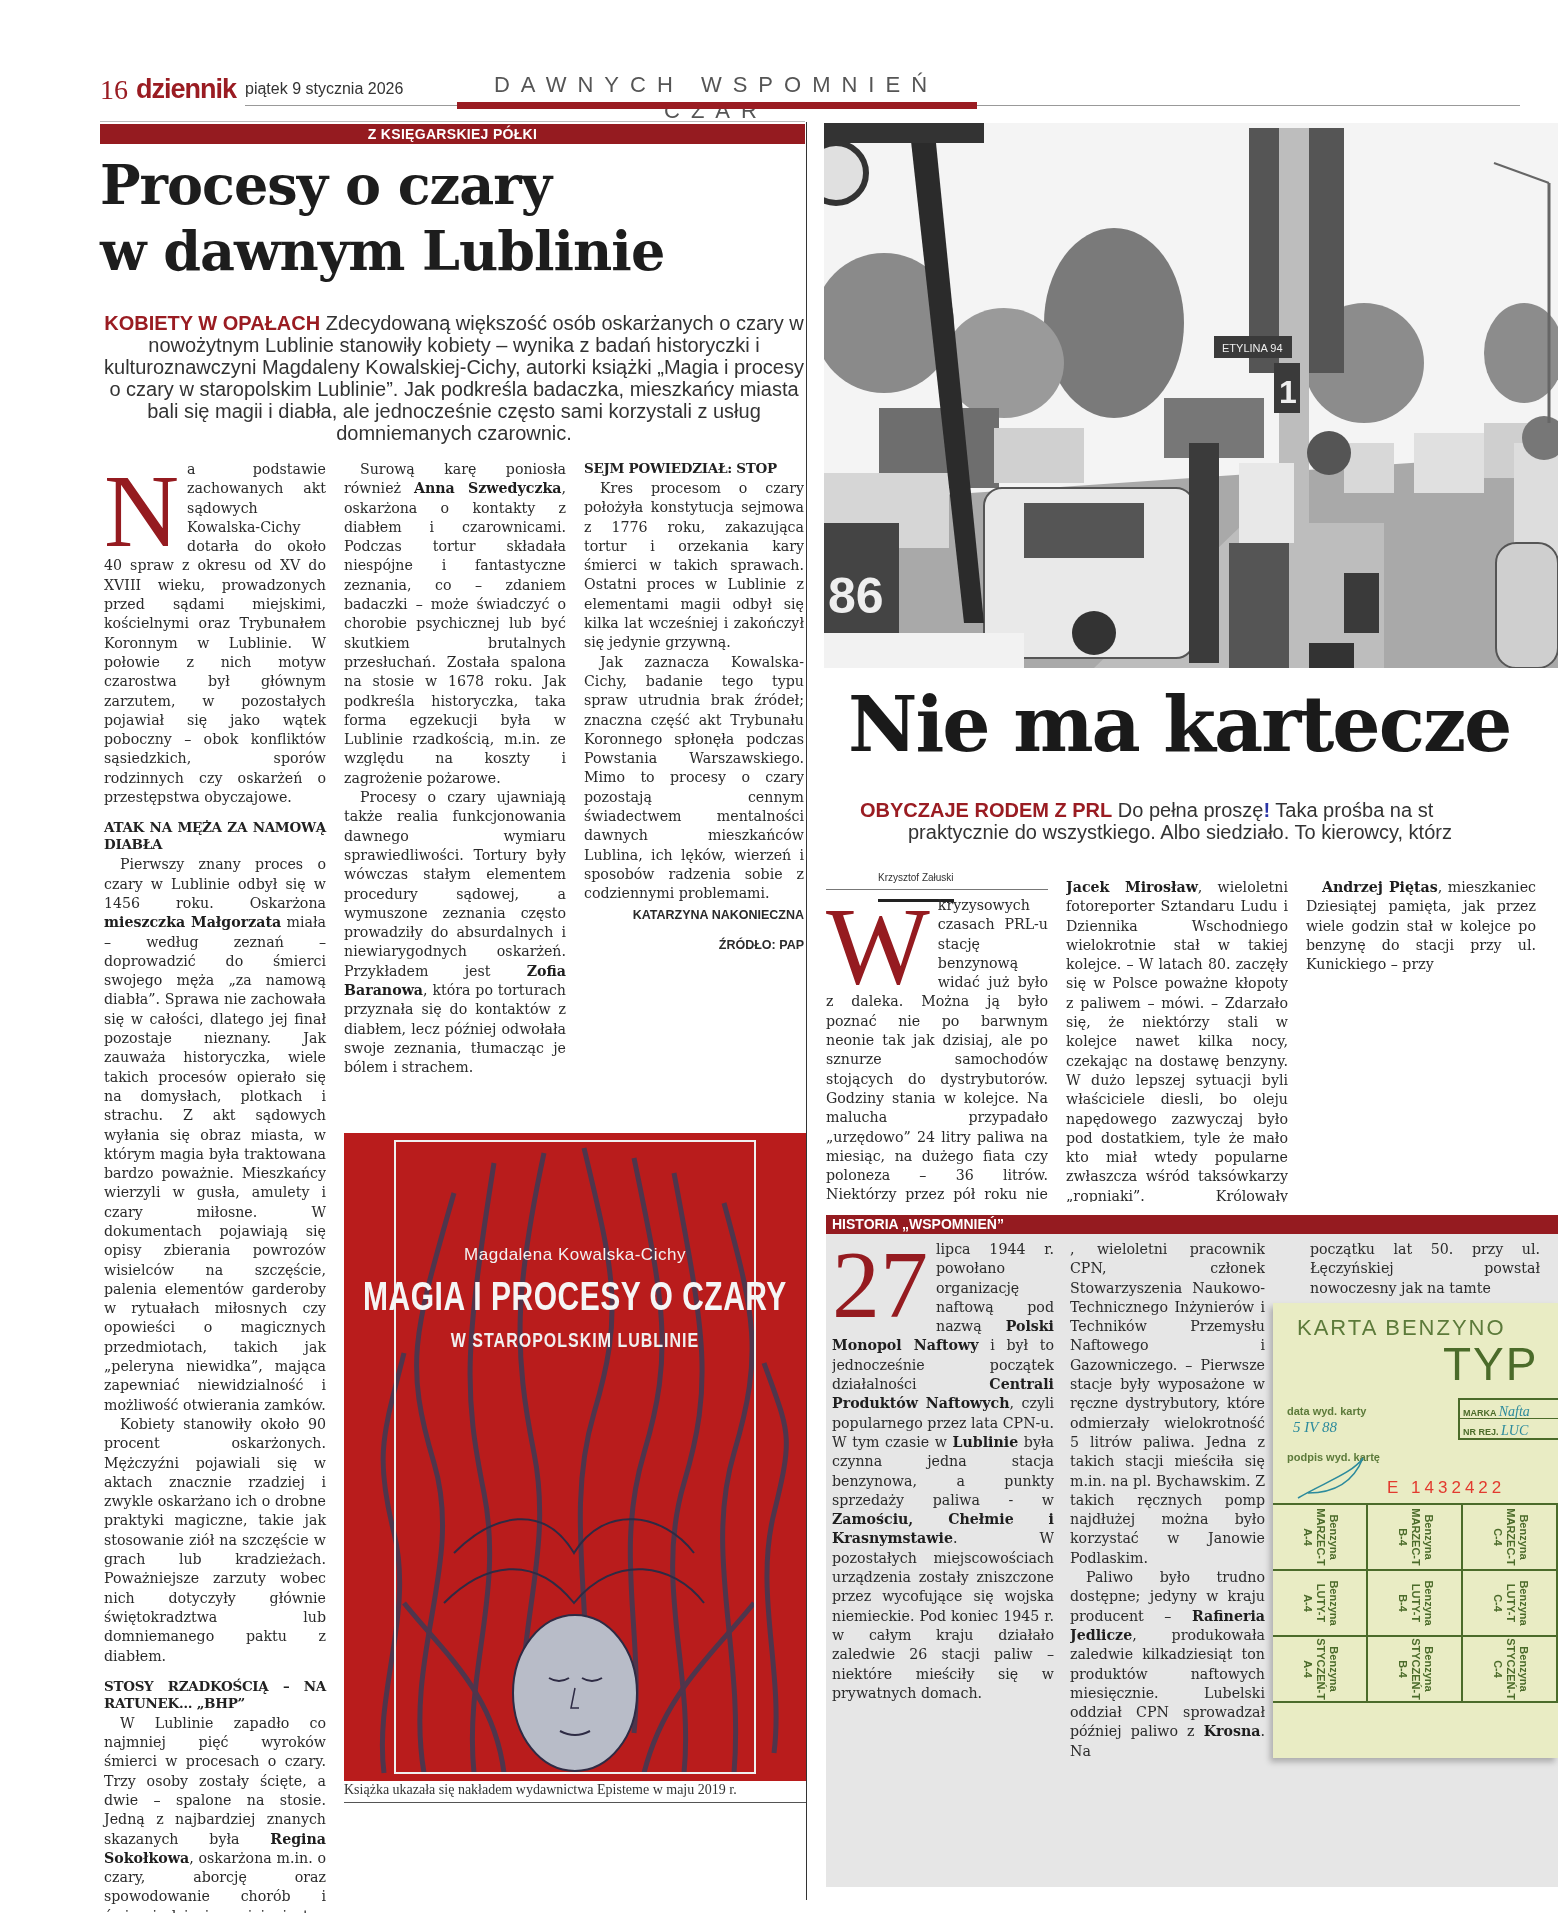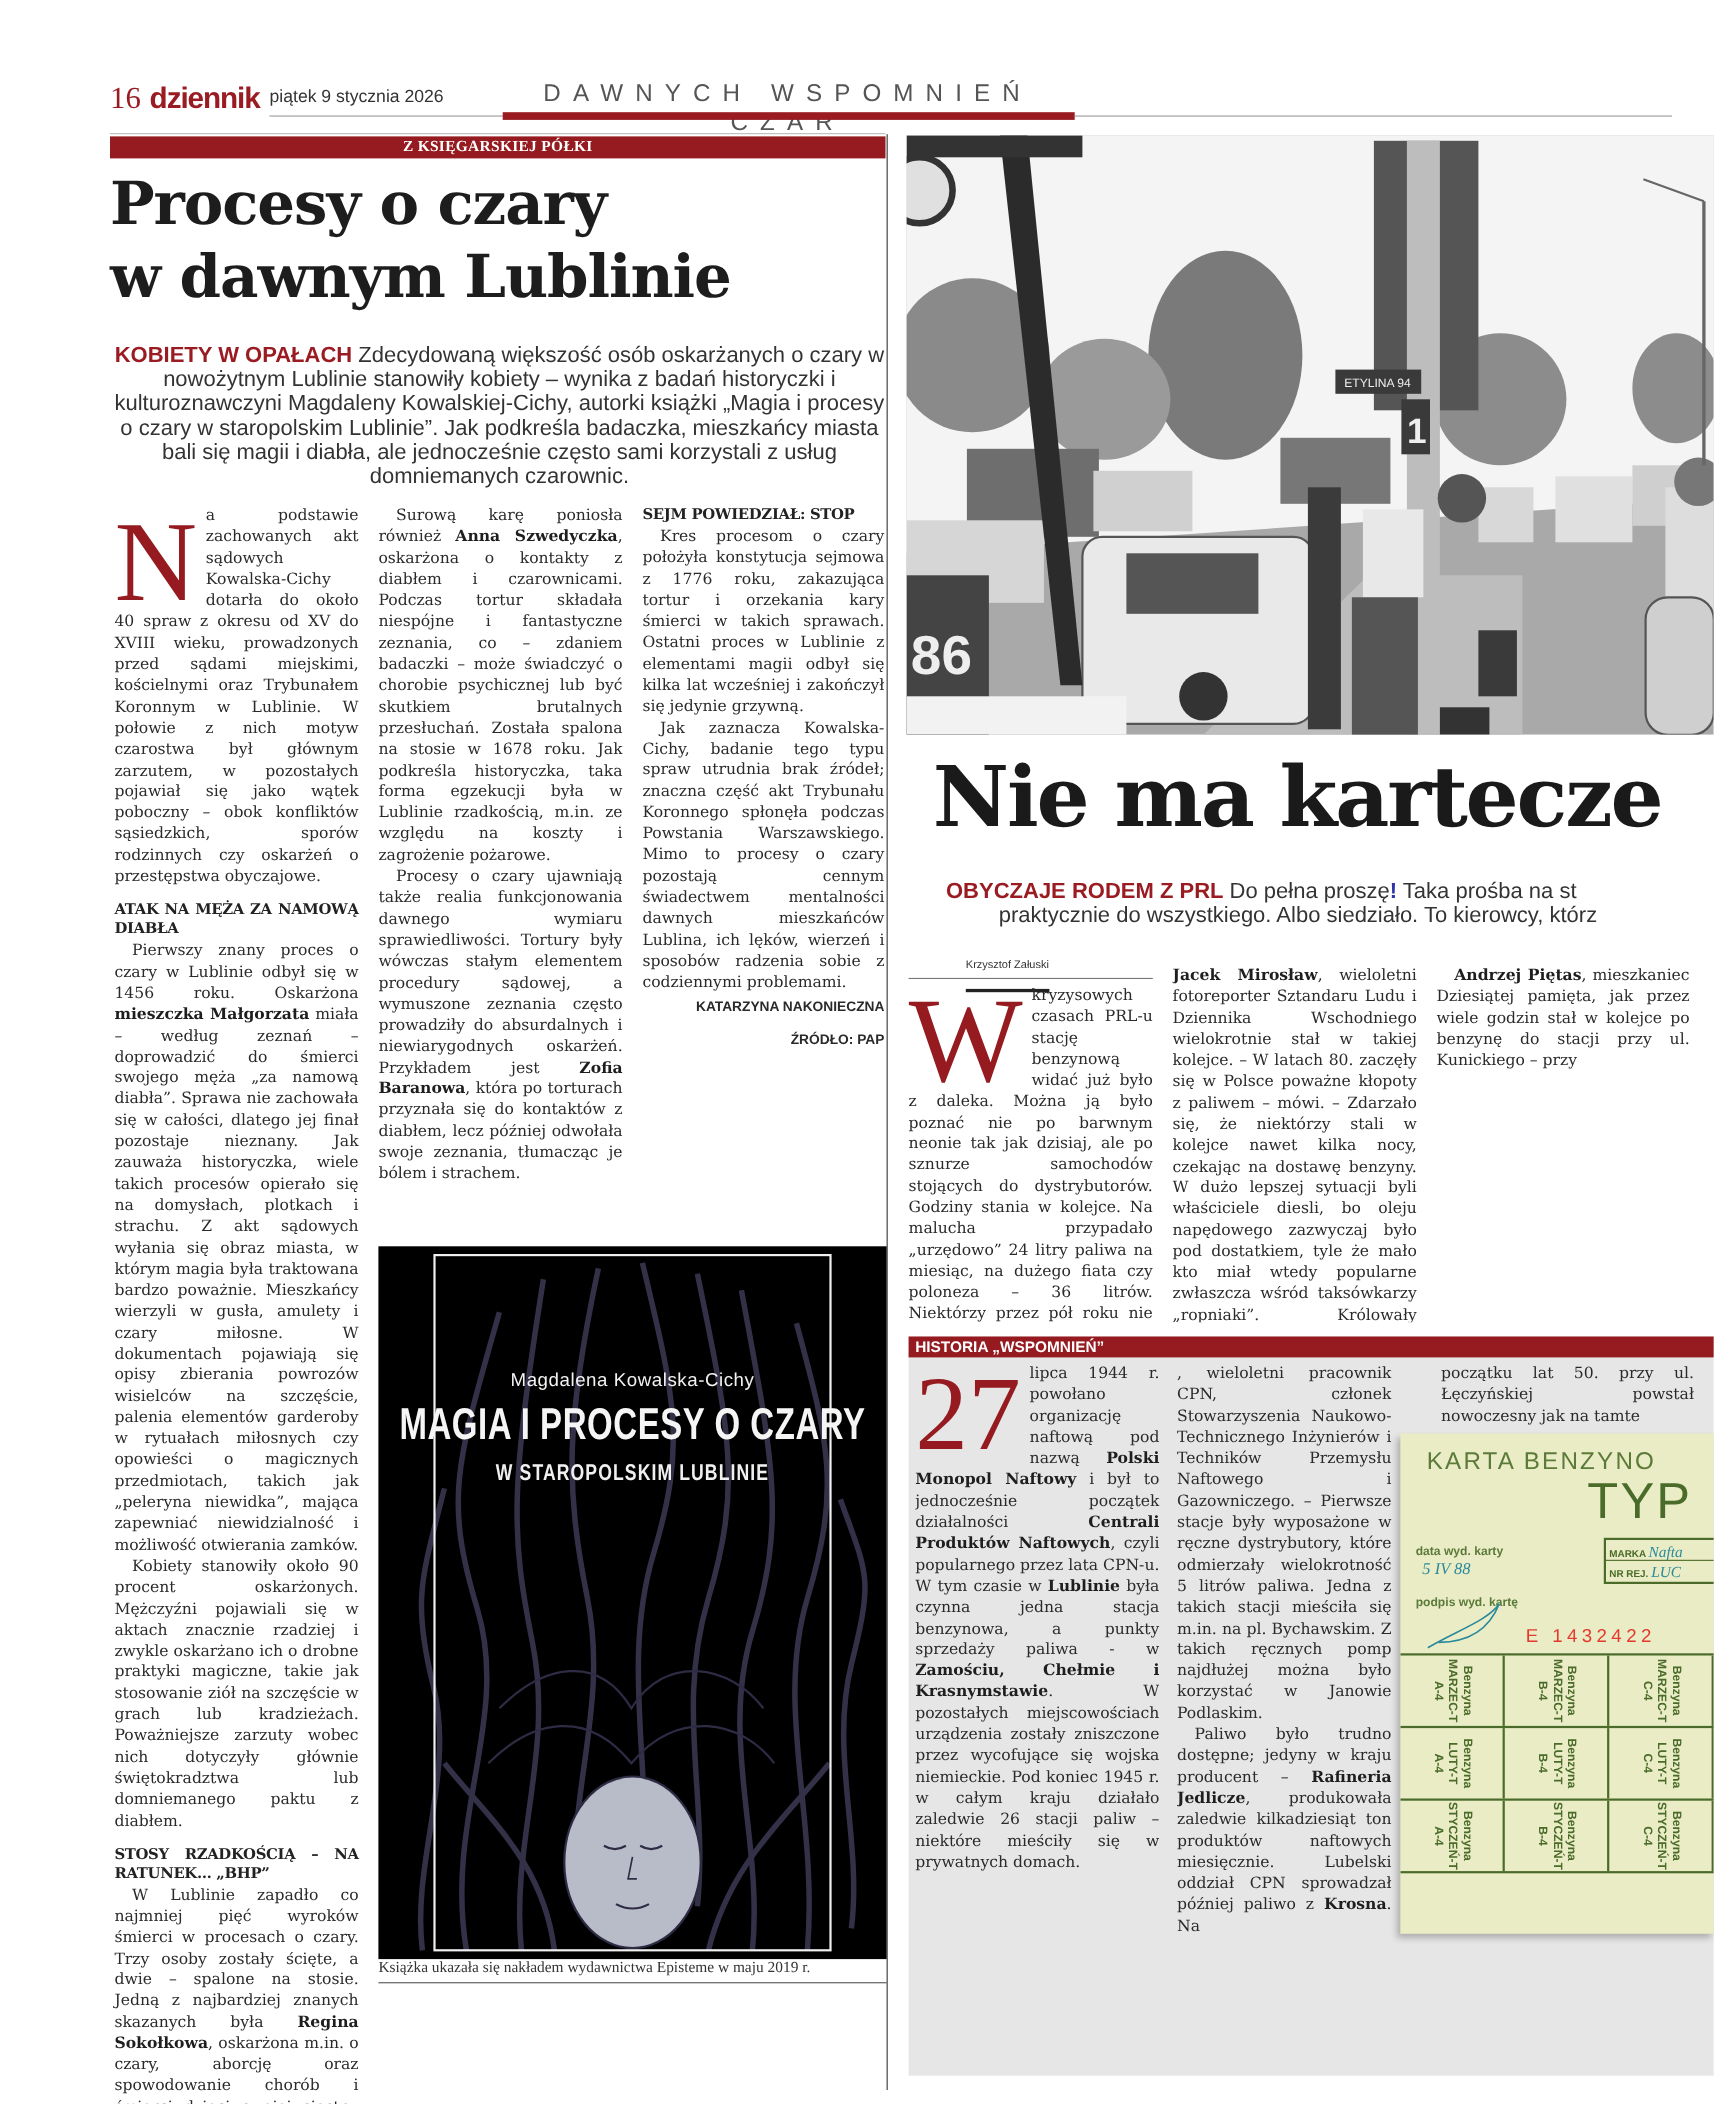--- a/index.html
+++ b/index.html
@@ -10,41 +10,41 @@
   .hdr { position: absolute; left: 100px; top: 72px; width: 1420px; height: 36px; }
   .hdr .pnum { position: absolute; left: 0; top: 2px; font-family: "Liberation Serif", serif; font-size: 28px; color: #9a1c22; }
   .hdr .logo { position: absolute; left: 36px; top: 2px; font-family: "Liberation Sans", sans-serif; font-weight: bold; font-size: 27px; color: #9a1c22; letter-spacing: -1px; }
   .hdr .date { position: absolute; left: 145px; top: 8px; font-family: "Liberation Sans", sans-serif; font-size: 16px; color: #333; }
   .hdr .rule { position: absolute; left: 145px; top: 33px; width: 212px; height: 1px; background: #999; }
   .hdr .section { position: absolute; left: 356px; top: 0; width: 520px; text-align: center; font-family: "Liberation Sans", sans-serif; font-size: 22px; letter-spacing: 11px; color: #555; font-weight: normal; }
   .hdr .secbar { position: absolute; left: 357px; top: 30px; width: 520px; height: 7px; background: #9a1c22; }
   .hdr .rule2 { position: absolute; left: 877px; top: 33px; width: 543px; height: 1px; background: #999; }
 
   
-  .kicker-band { position: absolute; left: 100px; top: 124px; width: 705px; height: 20px; background: #951b20; color: #fff; text-align: center; font-family: Liberation Serif, serif; font-weight: bold; font-size: 14px; line-height: 20px; letter-spacing: 0.3px; }
+  .kicker-band { position: absolute; left: 100px; top: 124px; width: 705px; height: 20px; background: #951b20; color: #fff; text-align: center; font-family: Liberation Sans, sans-serif; font-weight: bold; font-size: 14px; line-height: 20px; letter-spacing: 0.3px; }
   .kicker-topline { position: absolute; left: 100px; top: 121px; width: 705px; height: 1px; background: #bbb; }
 
   .title1 { position: absolute; left: 100px; top: 152px; width: 705px; font-family: "DejaVu Serif", serif; font-weight: bold; font-size: 54px; line-height: 66px; color: #1d1d1d; letter-spacing: -1px; }
 
   .lead1 { position: absolute; left: 104px; top: 312px; width: 700px; text-align: center; font-family: "Liberation Sans", sans-serif; font-size: 20px; line-height: 22px; color: #333; }
   .lead1 .k { color: #9a1c22; font-weight: bold; }
 
   
   .col { position: absolute; font-family: "DejaVu Serif", serif; font-size: 14.2px; line-height: 19.3px; color: #2a2a2a; text-align: justify; hyphens: manual; }
   .col p { text-indent: 16px; }
   .col p.noind { text-indent: 0; }
   .col h4 { font-family: "DejaVu Serif", serif; font-size: 13.5px; font-weight: bold; line-height: 17px; margin-top: 12px; margin-bottom: 2px; color: #222; letter-spacing: -0.3px; }
   .col b { font-weight: bold; color: #1e1e1e; }
   .dropcap { float: left; font-family: "Liberation Serif", serif; font-size: 104px; line-height: 78px; color: #951b20; margin: 6px 8px 0 0; padding-top: 6px; }
   .sig { text-align: right; font-family: "Liberation Sans", sans-serif; font-weight: bold; font-size: 12.5px; line-height: 18px; margin-top: 2px; }
 
   .vrule { position: absolute; left: 806px; top: 122px; width: 1px; height: 1778px; background: #333; }
 
   
-  .cover { position: absolute; left: 344px; top: 1133px; width: 462px; height: 648px; background: #000000; overflow: hidden; }
+  .cover { position: absolute; left: 344px; top: 1133px; width: 462px; height: 648px; background: #b91c1c; overflow: hidden; }
   .cover .frame { position: absolute; left: 50px; top: 7px; width: 362px; height: 634px; border: 2px solid #f0f0f0; }
   .cover .author { position: absolute; left: 0; width: 100%; top: 112px; text-align: center; font-family: "Liberation Sans", sans-serif; font-size: 17px; color: #f2f2f2; letter-spacing: 0.5px; }
   .cover .btitle { position: absolute; left: 0; width: 100%; top: 146px; text-align: center; font-family: "Liberation Sans", sans-serif; font-weight: bold; font-size: 30px; color: #f5f5f5; letter-spacing: 0.5px; transform: scaleY(1.35); }
   .cover .bsub { position: absolute; left: 0; width: 100%; top: 198px; text-align: center; font-family: "Liberation Sans", sans-serif; font-weight: bold; font-size: 16px; color: #f0f0f0; letter-spacing: 1px; transform: scaleY(1.3); }
   .cover svg { position: absolute; left: 0; top: 0; }
   .caption { position: absolute; left: 344px; top: 1782px; width: 462px; font-family: Liberation Serif, serif; font-size: 14px; line-height: 16px; color: #333; padding-bottom: 4px; border-bottom: 1px solid #555; }
 
   
   .photo { position: absolute; left: 824px; top: 123px; width: 734px; height: 545px; background: #d9d9d9; overflow: hidden; }
 

